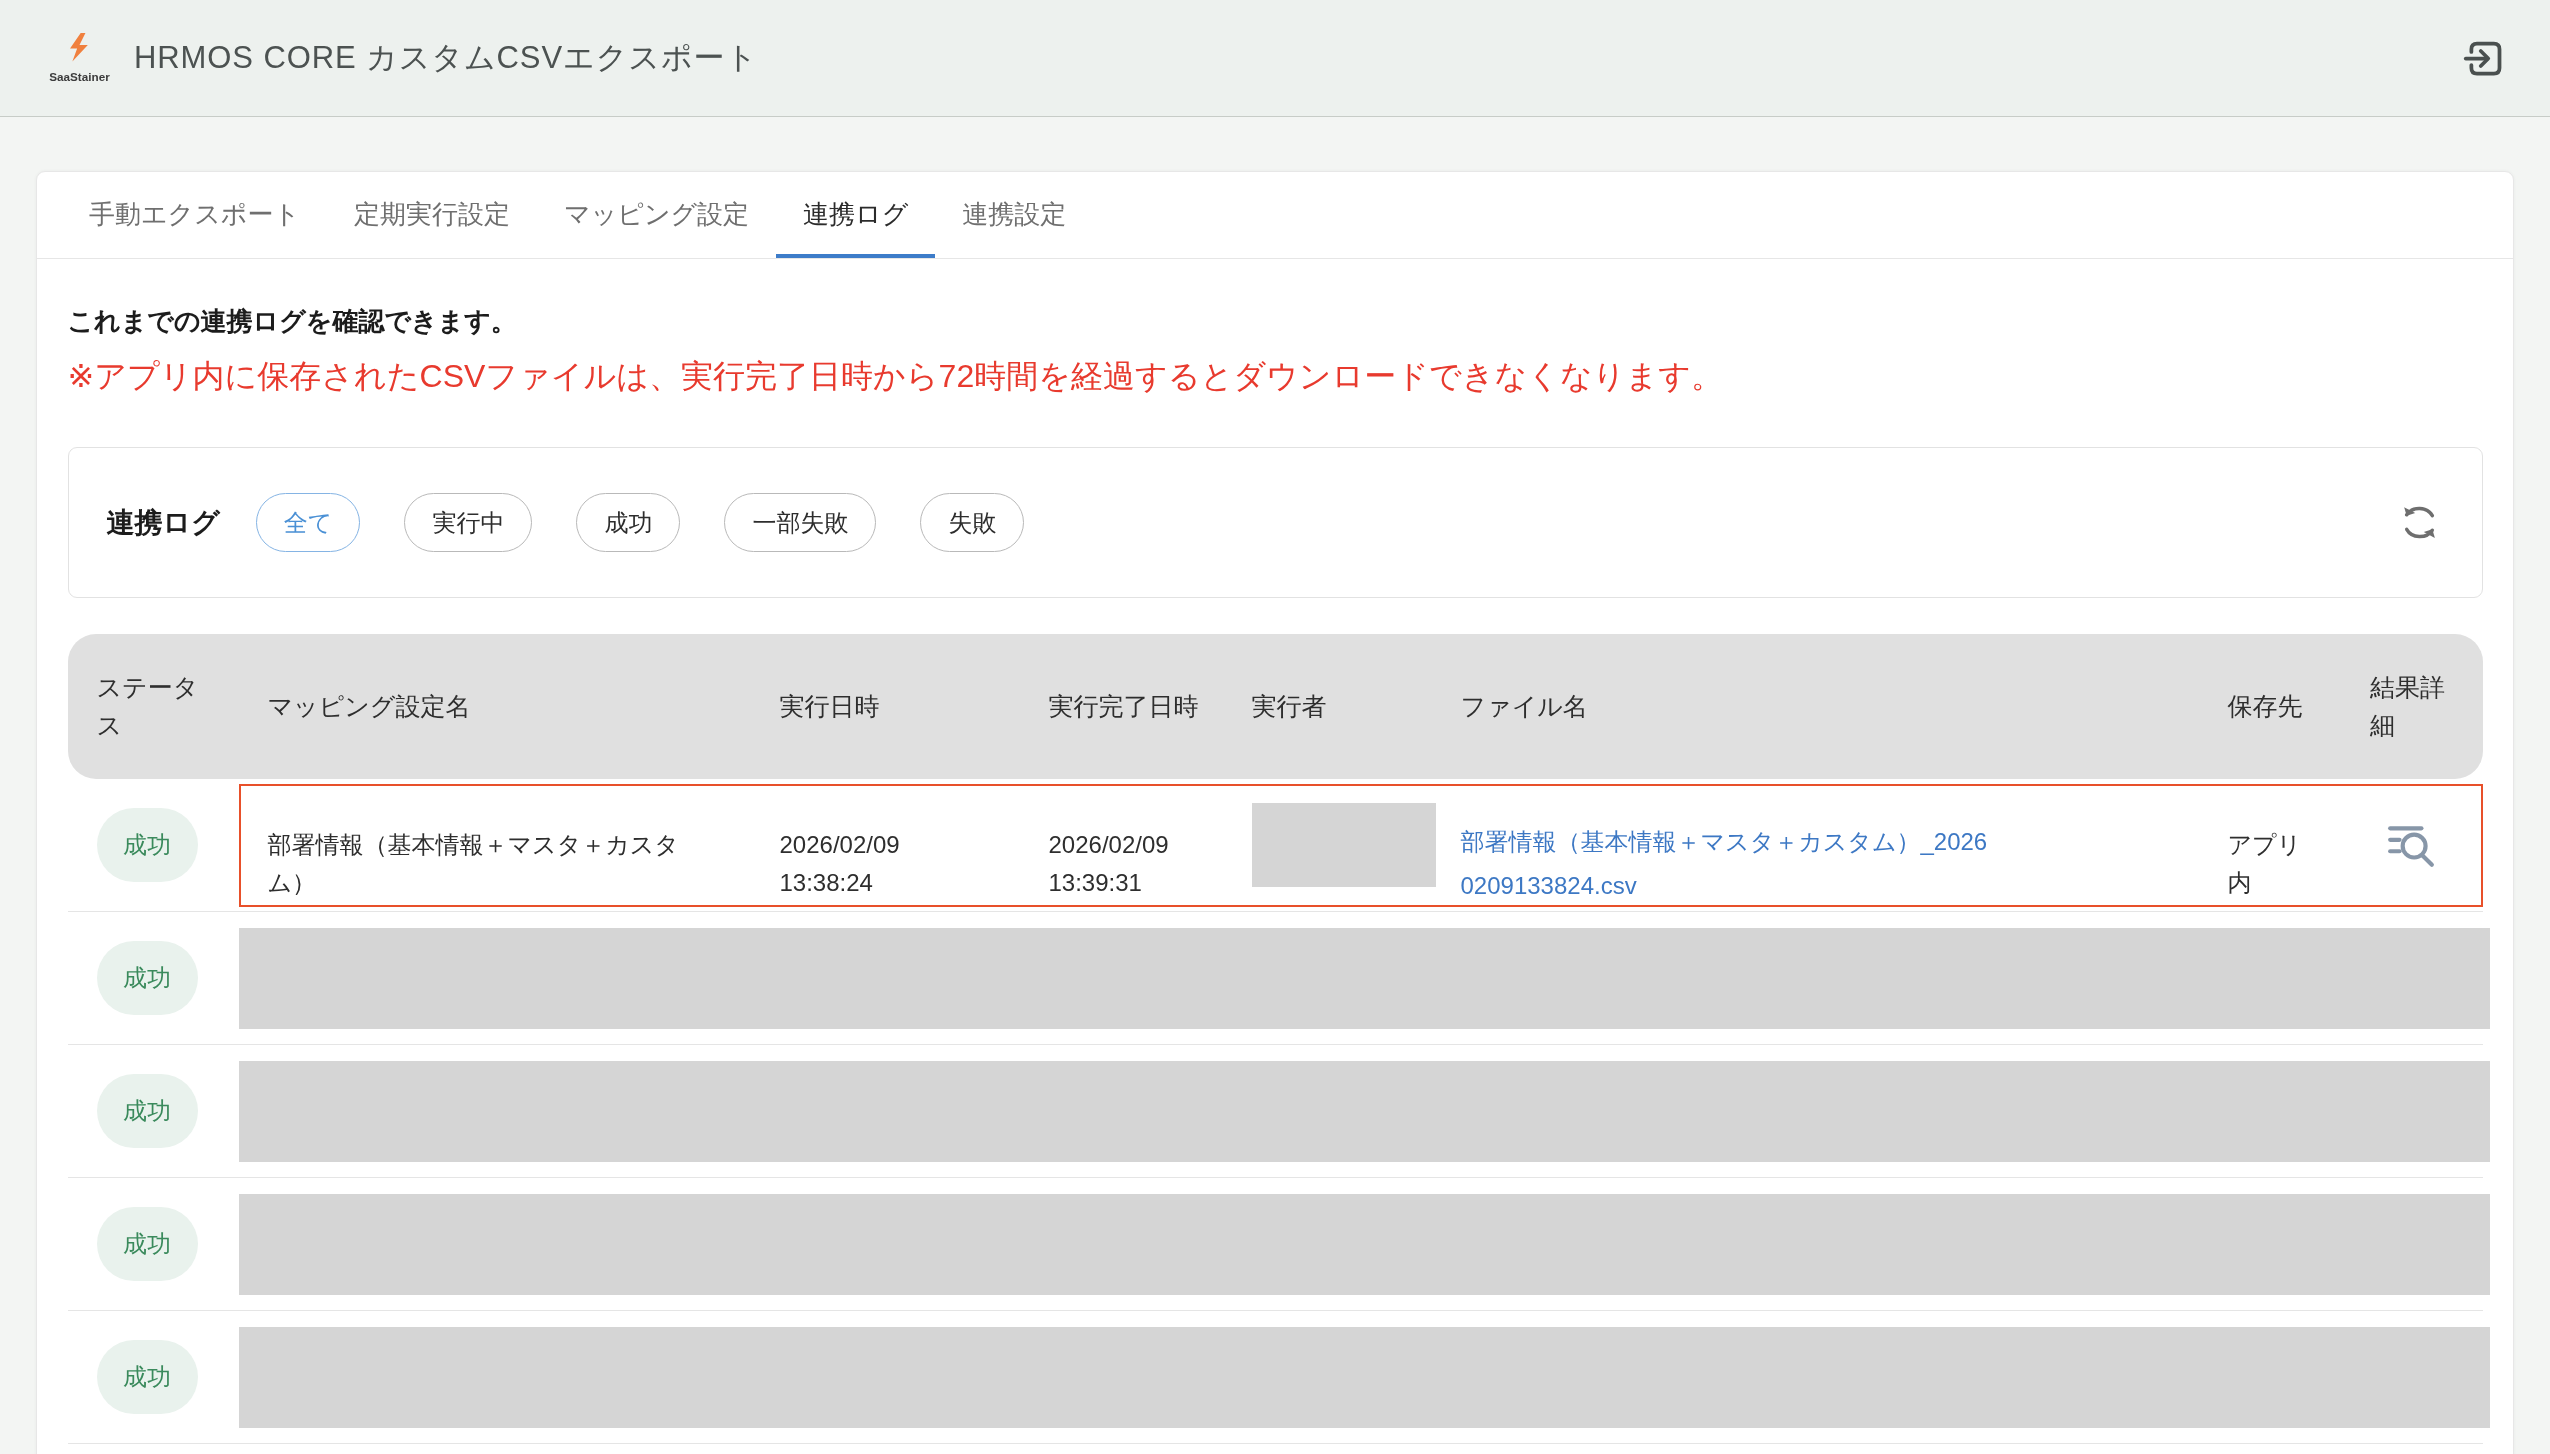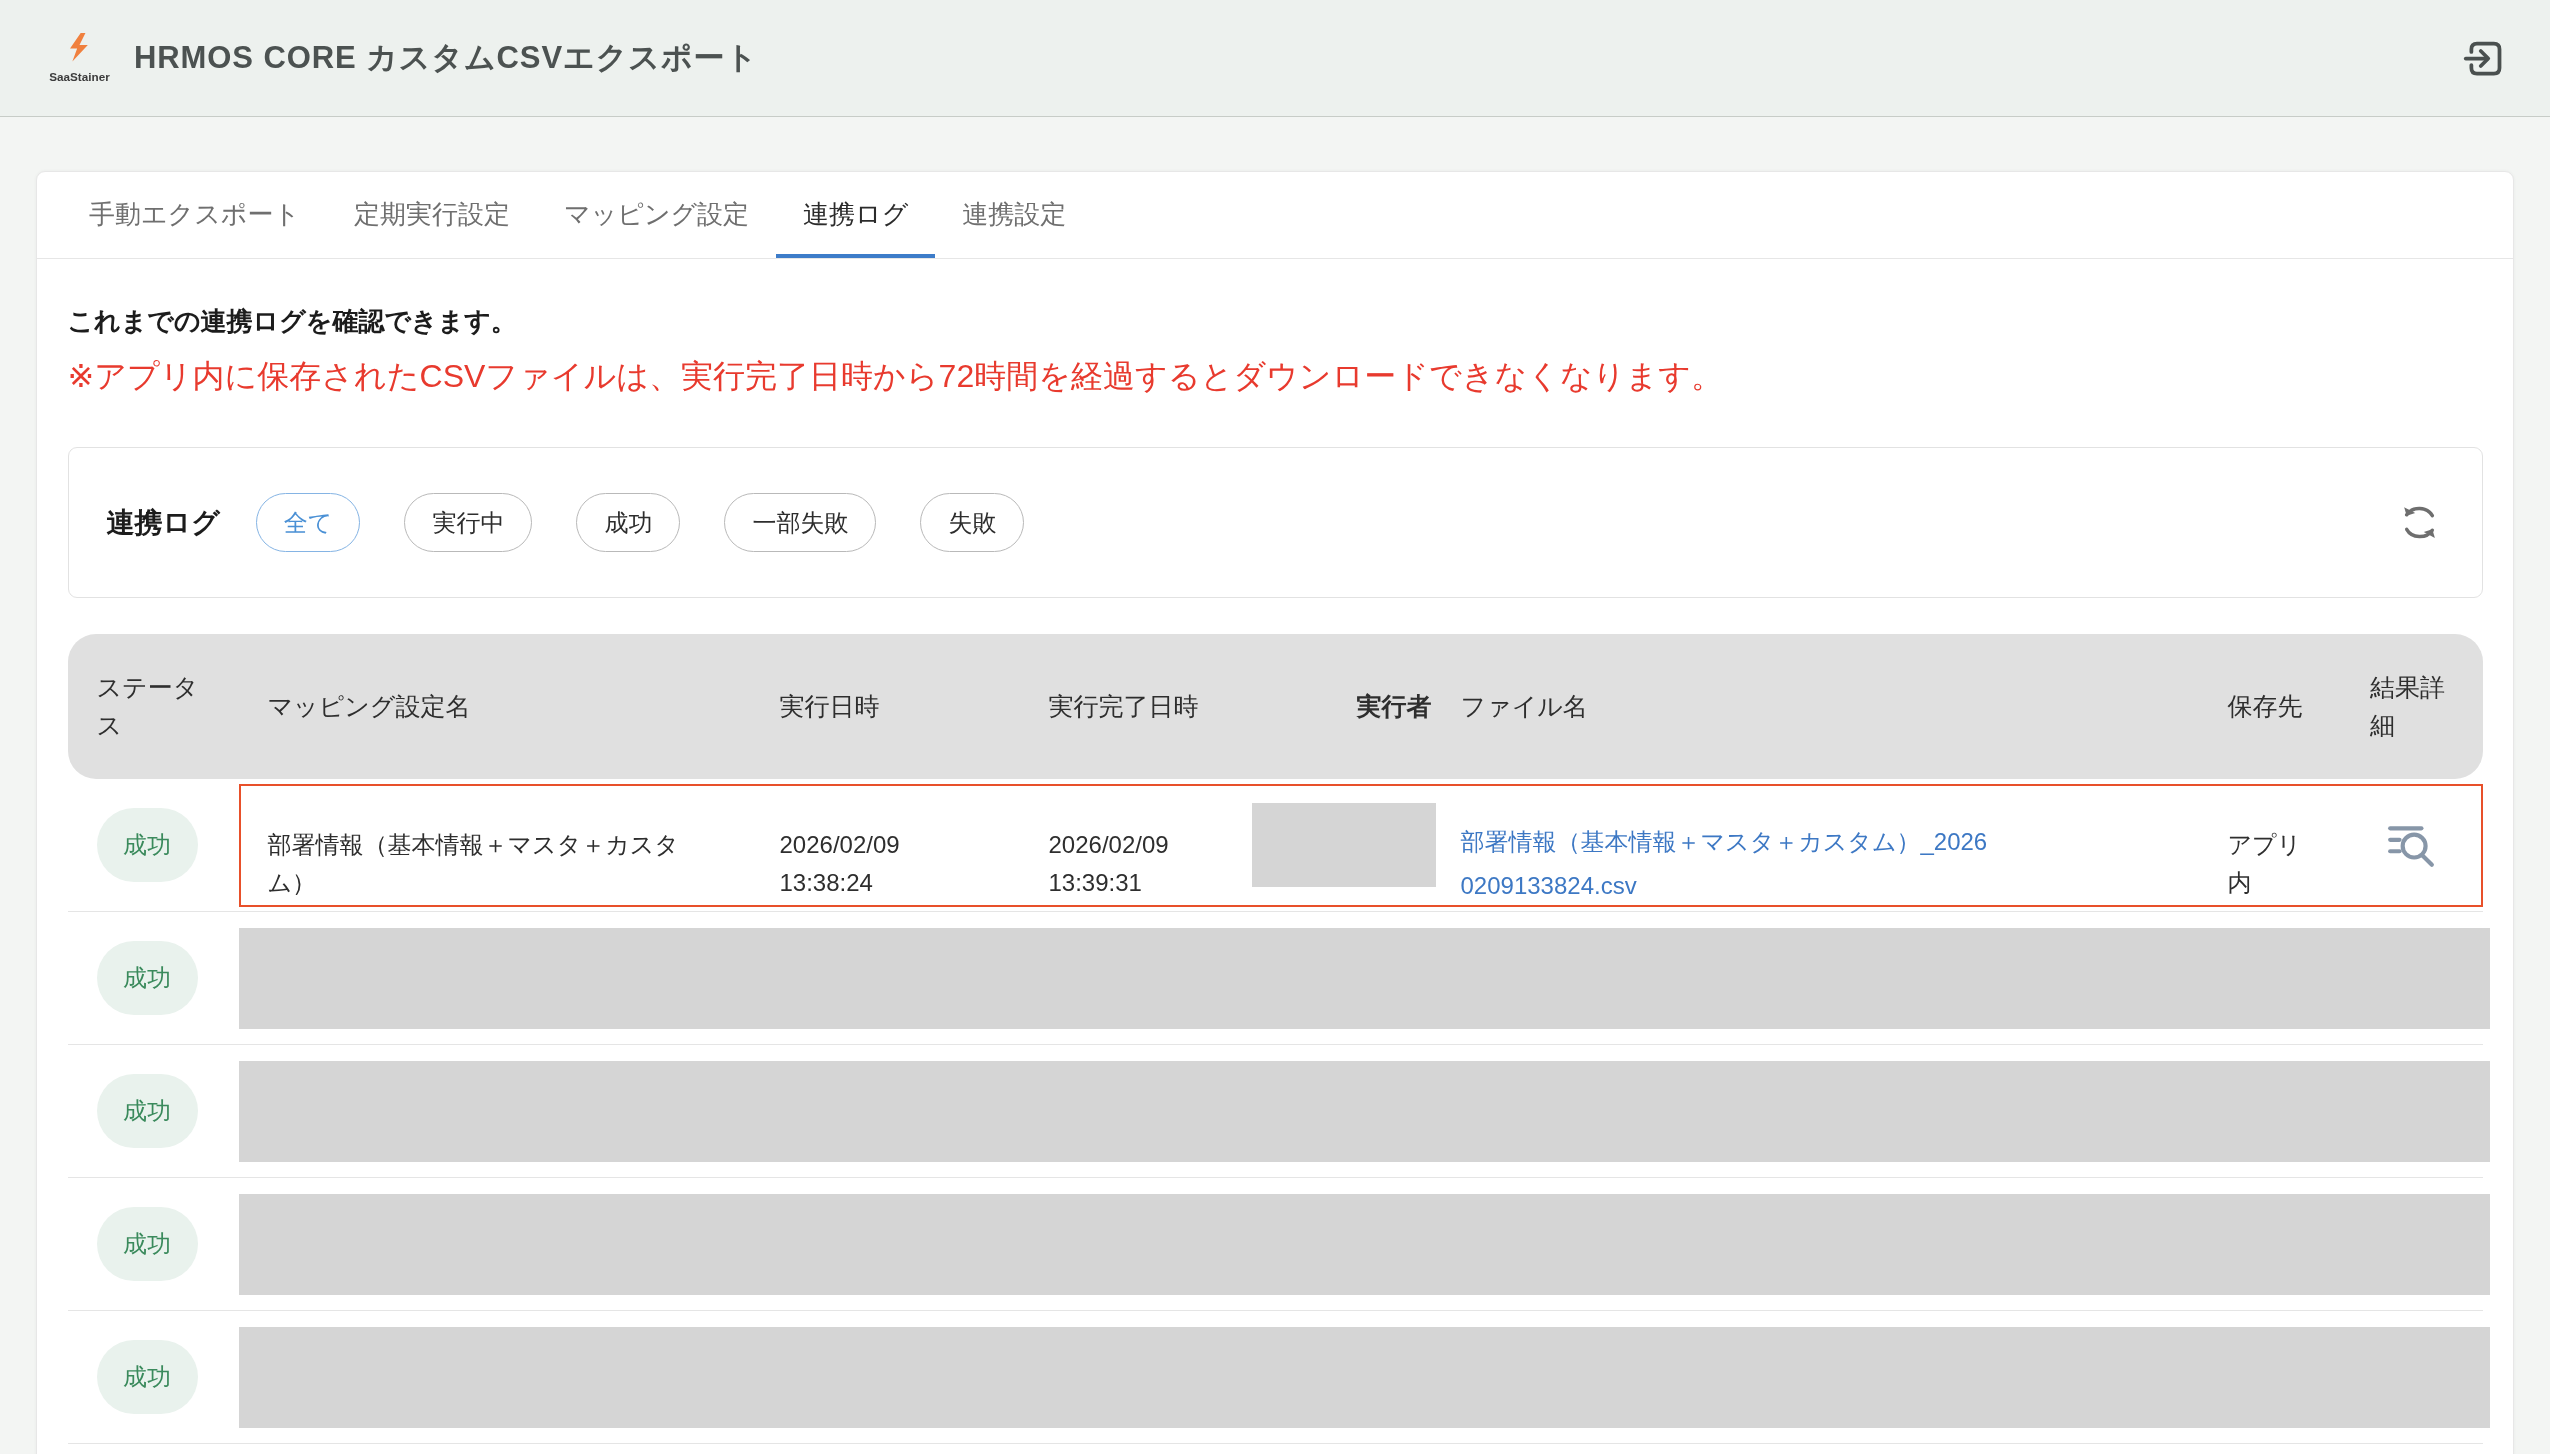--- a/index.html
+++ b/index.html
@@ -11,21 +11,21 @@
   }
 
   
   .app-header {
     height:117px; background:#edf1ee; border-bottom:1.8px solid #c7ccc7;
     display:flex; align-items:center; padding:0 41px;
   }
   .logo { display:flex; flex-direction:column; align-items:center; width:77px; }
   .logo svg { width:29px; height:38px; }
   .logo-text { font-size:11.7px; font-weight:bold; color:#3c3c3c; margin-top:-1.8px; }
-  .app-title { font-size:31px; font-weight:bold; color:#4c5251; margin-left:16px; letter-spacing:0.9px; }
+  .app-title { font-size:31px; font-weight:normal; color:#4c5251; margin-left:16px; letter-spacing:0.9px; }
   .logout-btn { margin-left:auto; width:50px; height:50px; display:flex; align-items:center; justify-content:center; cursor:pointer; }
 
   
   .main-card {
     margin:54px 36px 0; background:#ffffff; border:0.9px solid #e7e7e7;
     border-radius:9px; height:1365px; box-shadow:0 0.9px 3.6px rgba(0,0,0,.05);
     overflow:hidden;
   }
 
   
@@ -59,21 +59,21 @@
   
   .log-table { margin:36px 30.5px 0; }
   .trow {
     display:grid;
     grid-template-columns:171px 512px 269px 232px 180px 767px 133px 158px;
     align-items:center;
   }
   .thead { background:#e0e0e0; height:145px; font-size:25px; color:#2e2e2e;border-radius:28px; }
   .th { padding-left:29px; line-height:1.5; }
   .th-inner-narrow { display:inline-block; max-width:108px; }
-  .th-executor { padding-left:0; text-align:right;font-weight:bold; }
+  .th-executor { padding-left:0; text-align:left; }
   .th-detail { padding-left:0; text-align:center; }
   .th-detail .th-inner-detail { display:inline-block; max-width:81px; text-align:left; }
 
   .row {
     position:relative; height:133px; border-bottom:1.8px solid #e5e5e5;
     font-size:24px; color:#2e2e2e;
   }
   .red-outline {
     position:absolute; left:171px; right:0; top:4.5px; bottom:4.5px;
     border:2.7px solid #e8502a; pointer-events:none;

